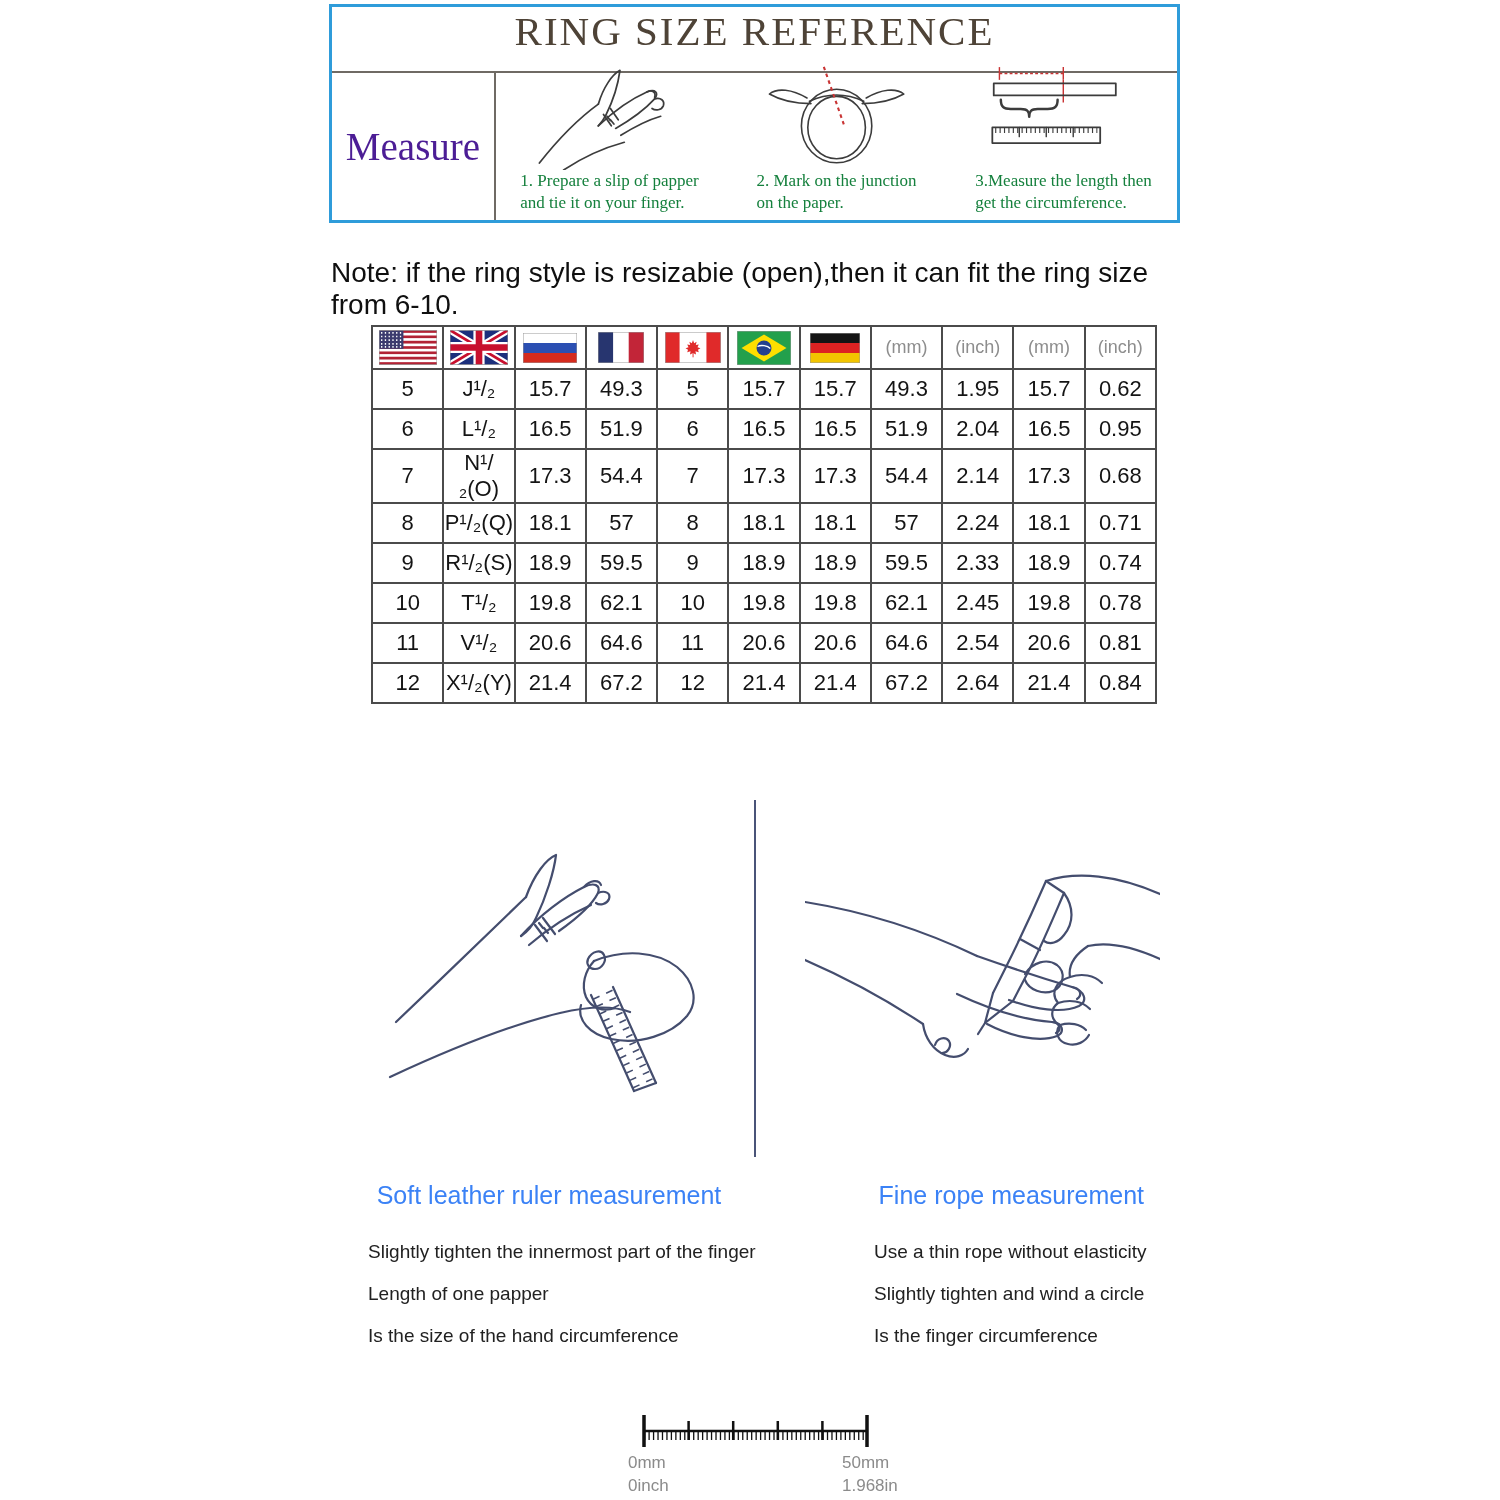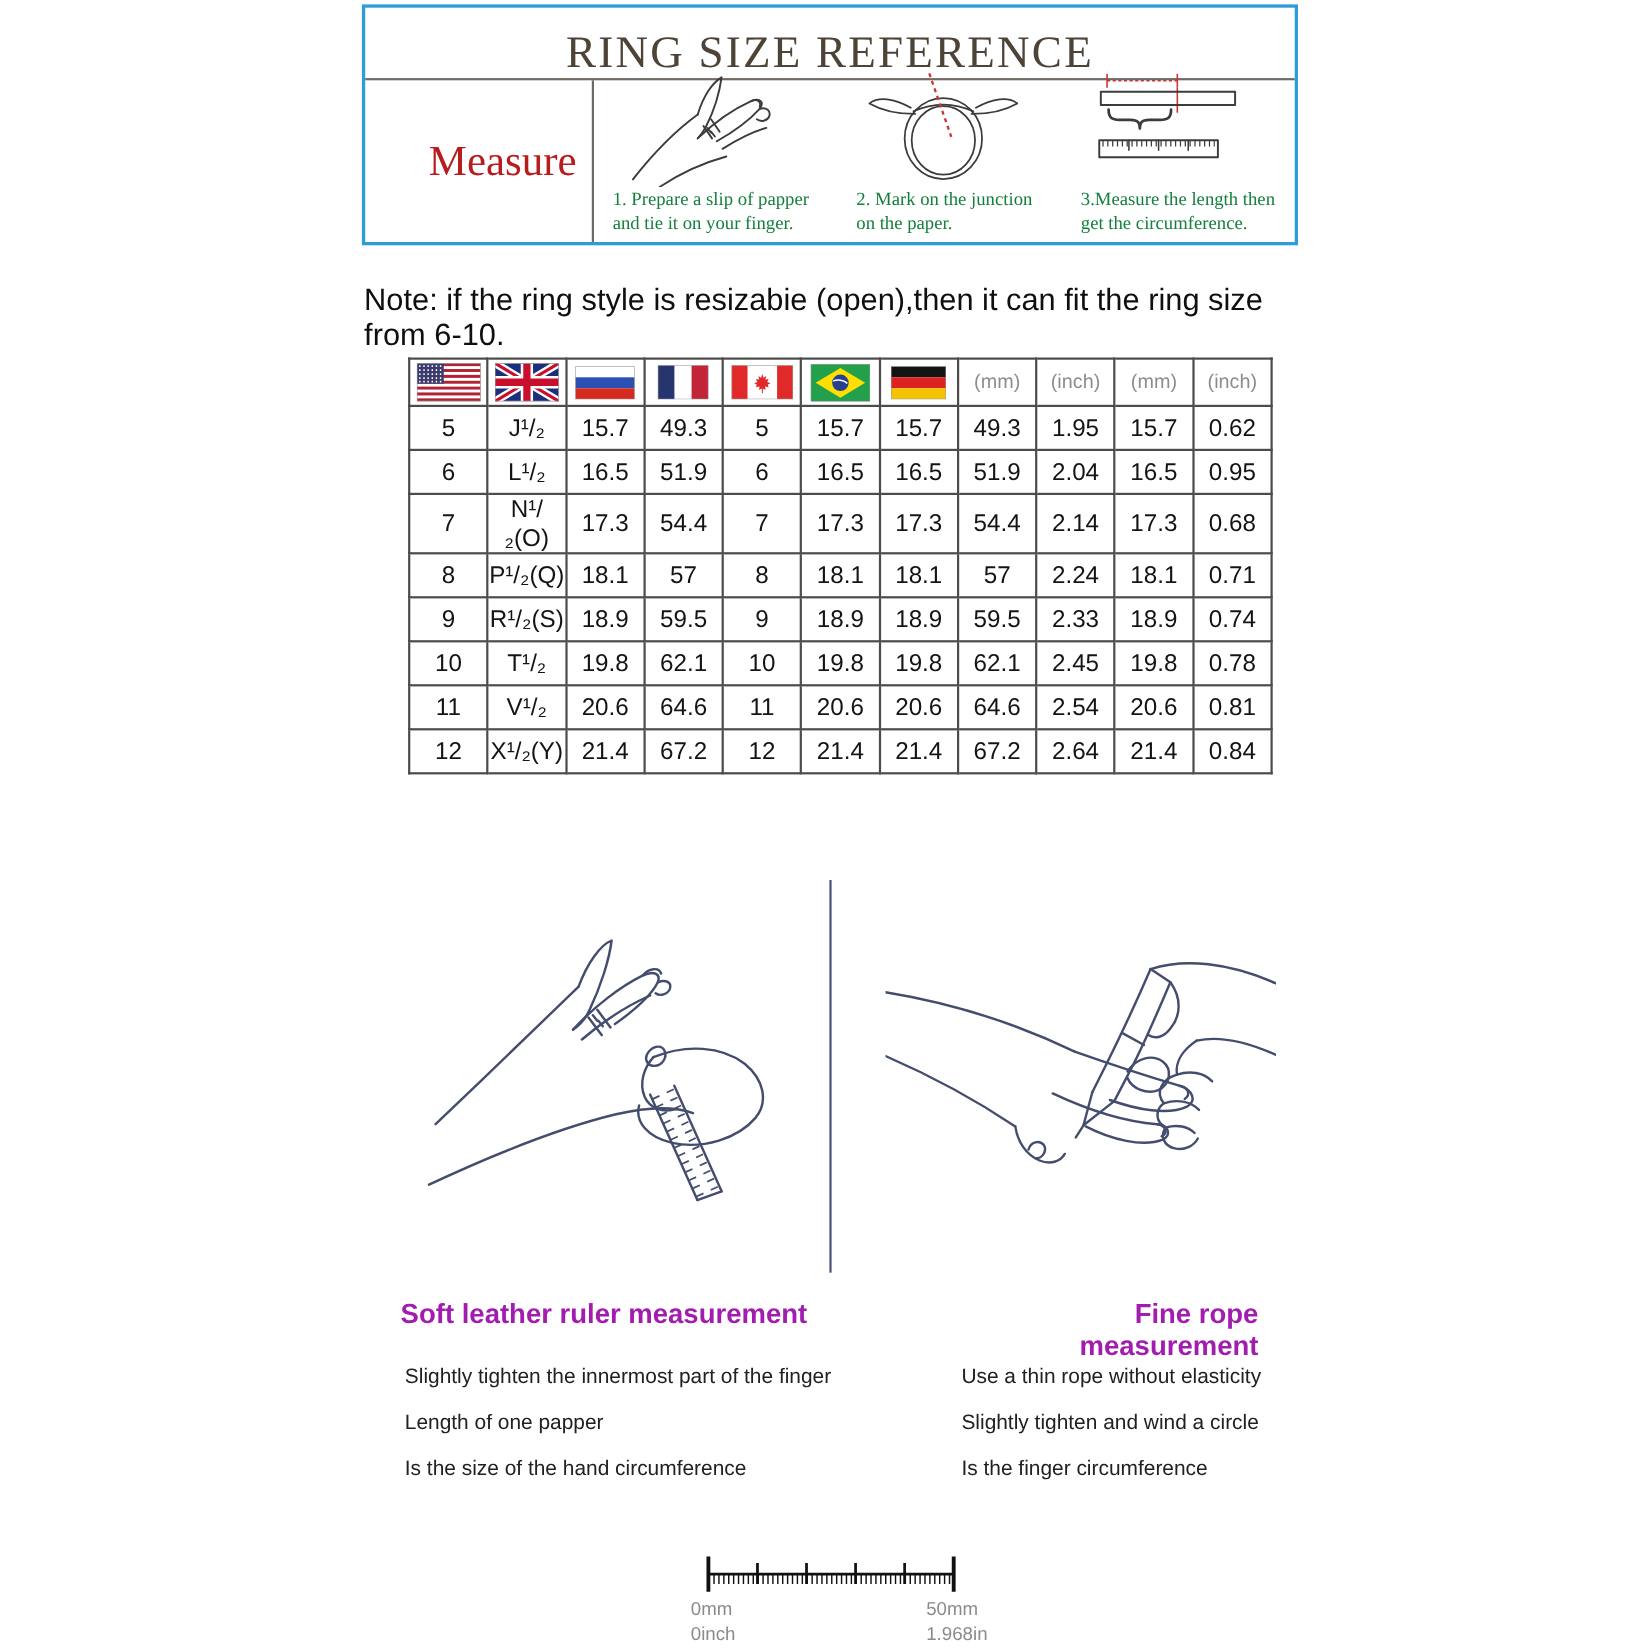--- a/index.html
+++ b/index.html
@@ -2,25 +2,25 @@
 <html><head>
 <meta charset="utf-8">
 <style>
   html,body{margin:0;padding:0;background:#ffffff;}
   #canvas{position:relative;width:1500px;height:1500px;background:#ffffff;overflow:hidden;
           font-family:"Liberation Sans",sans-serif;color:#141414;}
 
   
   .header-box{position:absolute;left:329px;top:4px;width:851px;height:219px;
               border:3px solid #2f9cda;background:#fff;box-sizing:border-box;}
-  .title-row{height:64px;border-bottom:2px solid #6f6a64;display:flex;align-items:flex-end;justify-content:center;}
+  .title-row{height:64px;border-bottom:2px solid #6f6a64;display:flex;align-items:flex-start;justify-content:center;}
   .main-title{font-family:"Liberation Serif",serif;font-size:41px;color:#4e4337;letter-spacing:2px;}
   .body-row{display:flex;height:147px;}
   .measure-cell{width:162px;border-right:2px solid #6f6a64;display:flex;align-items:center;justify-content:center;
-                font-family:"Liberation Serif",serif;font-size:39px;color:#b91c1c;margin-left:44px;}
+                font-family:"Liberation Serif",serif;font-size:39px;color:#4c1d95;}
   .steps{flex:1;display:flex;}
   .step{flex:1;display:flex;flex-direction:column;align-items:center;justify-content:flex-end;padding-bottom:6px;}
   .step-art{flex:1;display:flex;align-items:center;justify-content:center;}
   .step-caption{font-family:"Liberation Serif",serif;font-size:17px;line-height:1.3;color:#15803d;text-align:left;}
 
   
   .note{position:absolute;left:331px;top:257px;width:880px;font-size:28px;color:#0f0f0f;}
 
   
   .size-table{position:absolute;left:371px;top:325px;border-collapse:collapse;table-layout:fixed;width:784px;}
@@ -33,21 +33,21 @@
   td.sub{font-size:18px;color:#8d8d8d;}
   td.flagcell svg{display:block;margin:0 auto;}
   .size-table tbody tr{height:40px;}
   .size-table tbody td{font-size:22px;color:#141414;}
 
   
   .illus{position:absolute;}
   .divider{position:absolute;left:754px;top:800px;width:2px;height:357px;background:#4a5478;}
 
   
-  .method-title{position:absolute;font-size:25px;font-weight:bold;color:#a21caf;text-align:center;}
+  .method-title{position:absolute;font-size:25px;font-weight:normal;color:#3b82f6;text-align:center;}
   .method-line{position:absolute;font-size:19px;color:#212121;}
 
   
   .ruler-label{position:absolute;font-size:17px;line-height:1.35;color:#8b8b8b;}
 </style>
 </head>
 <body>
 
 <div id="canvas">
 

